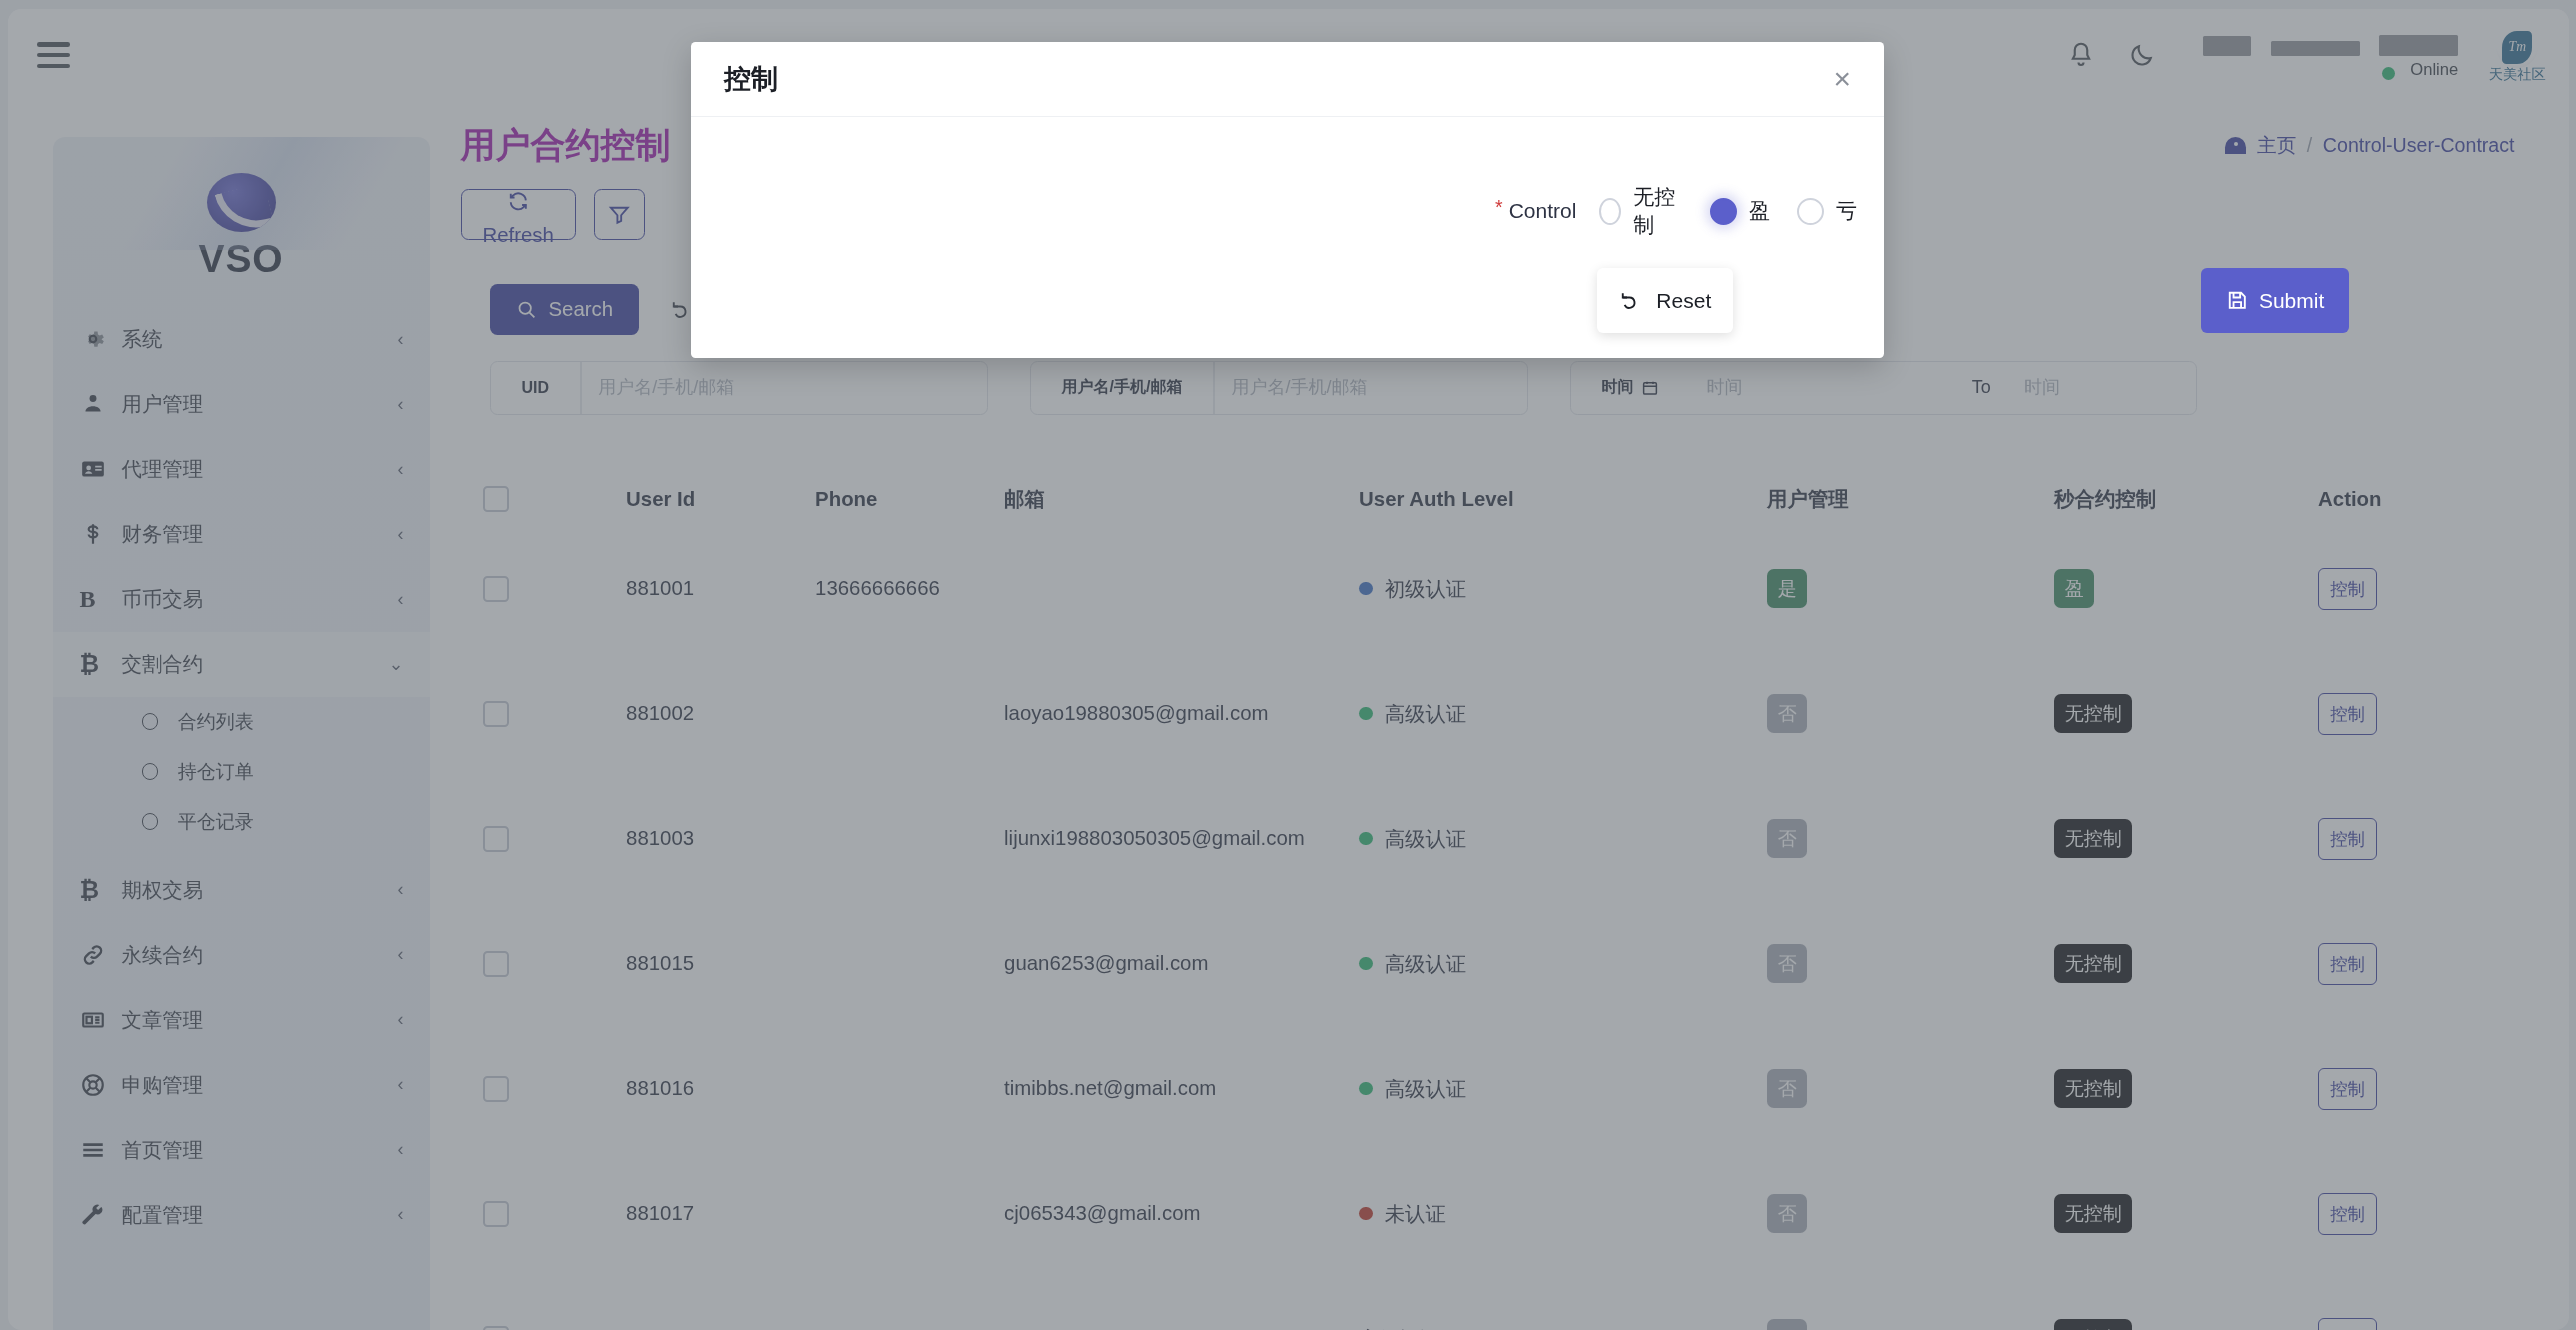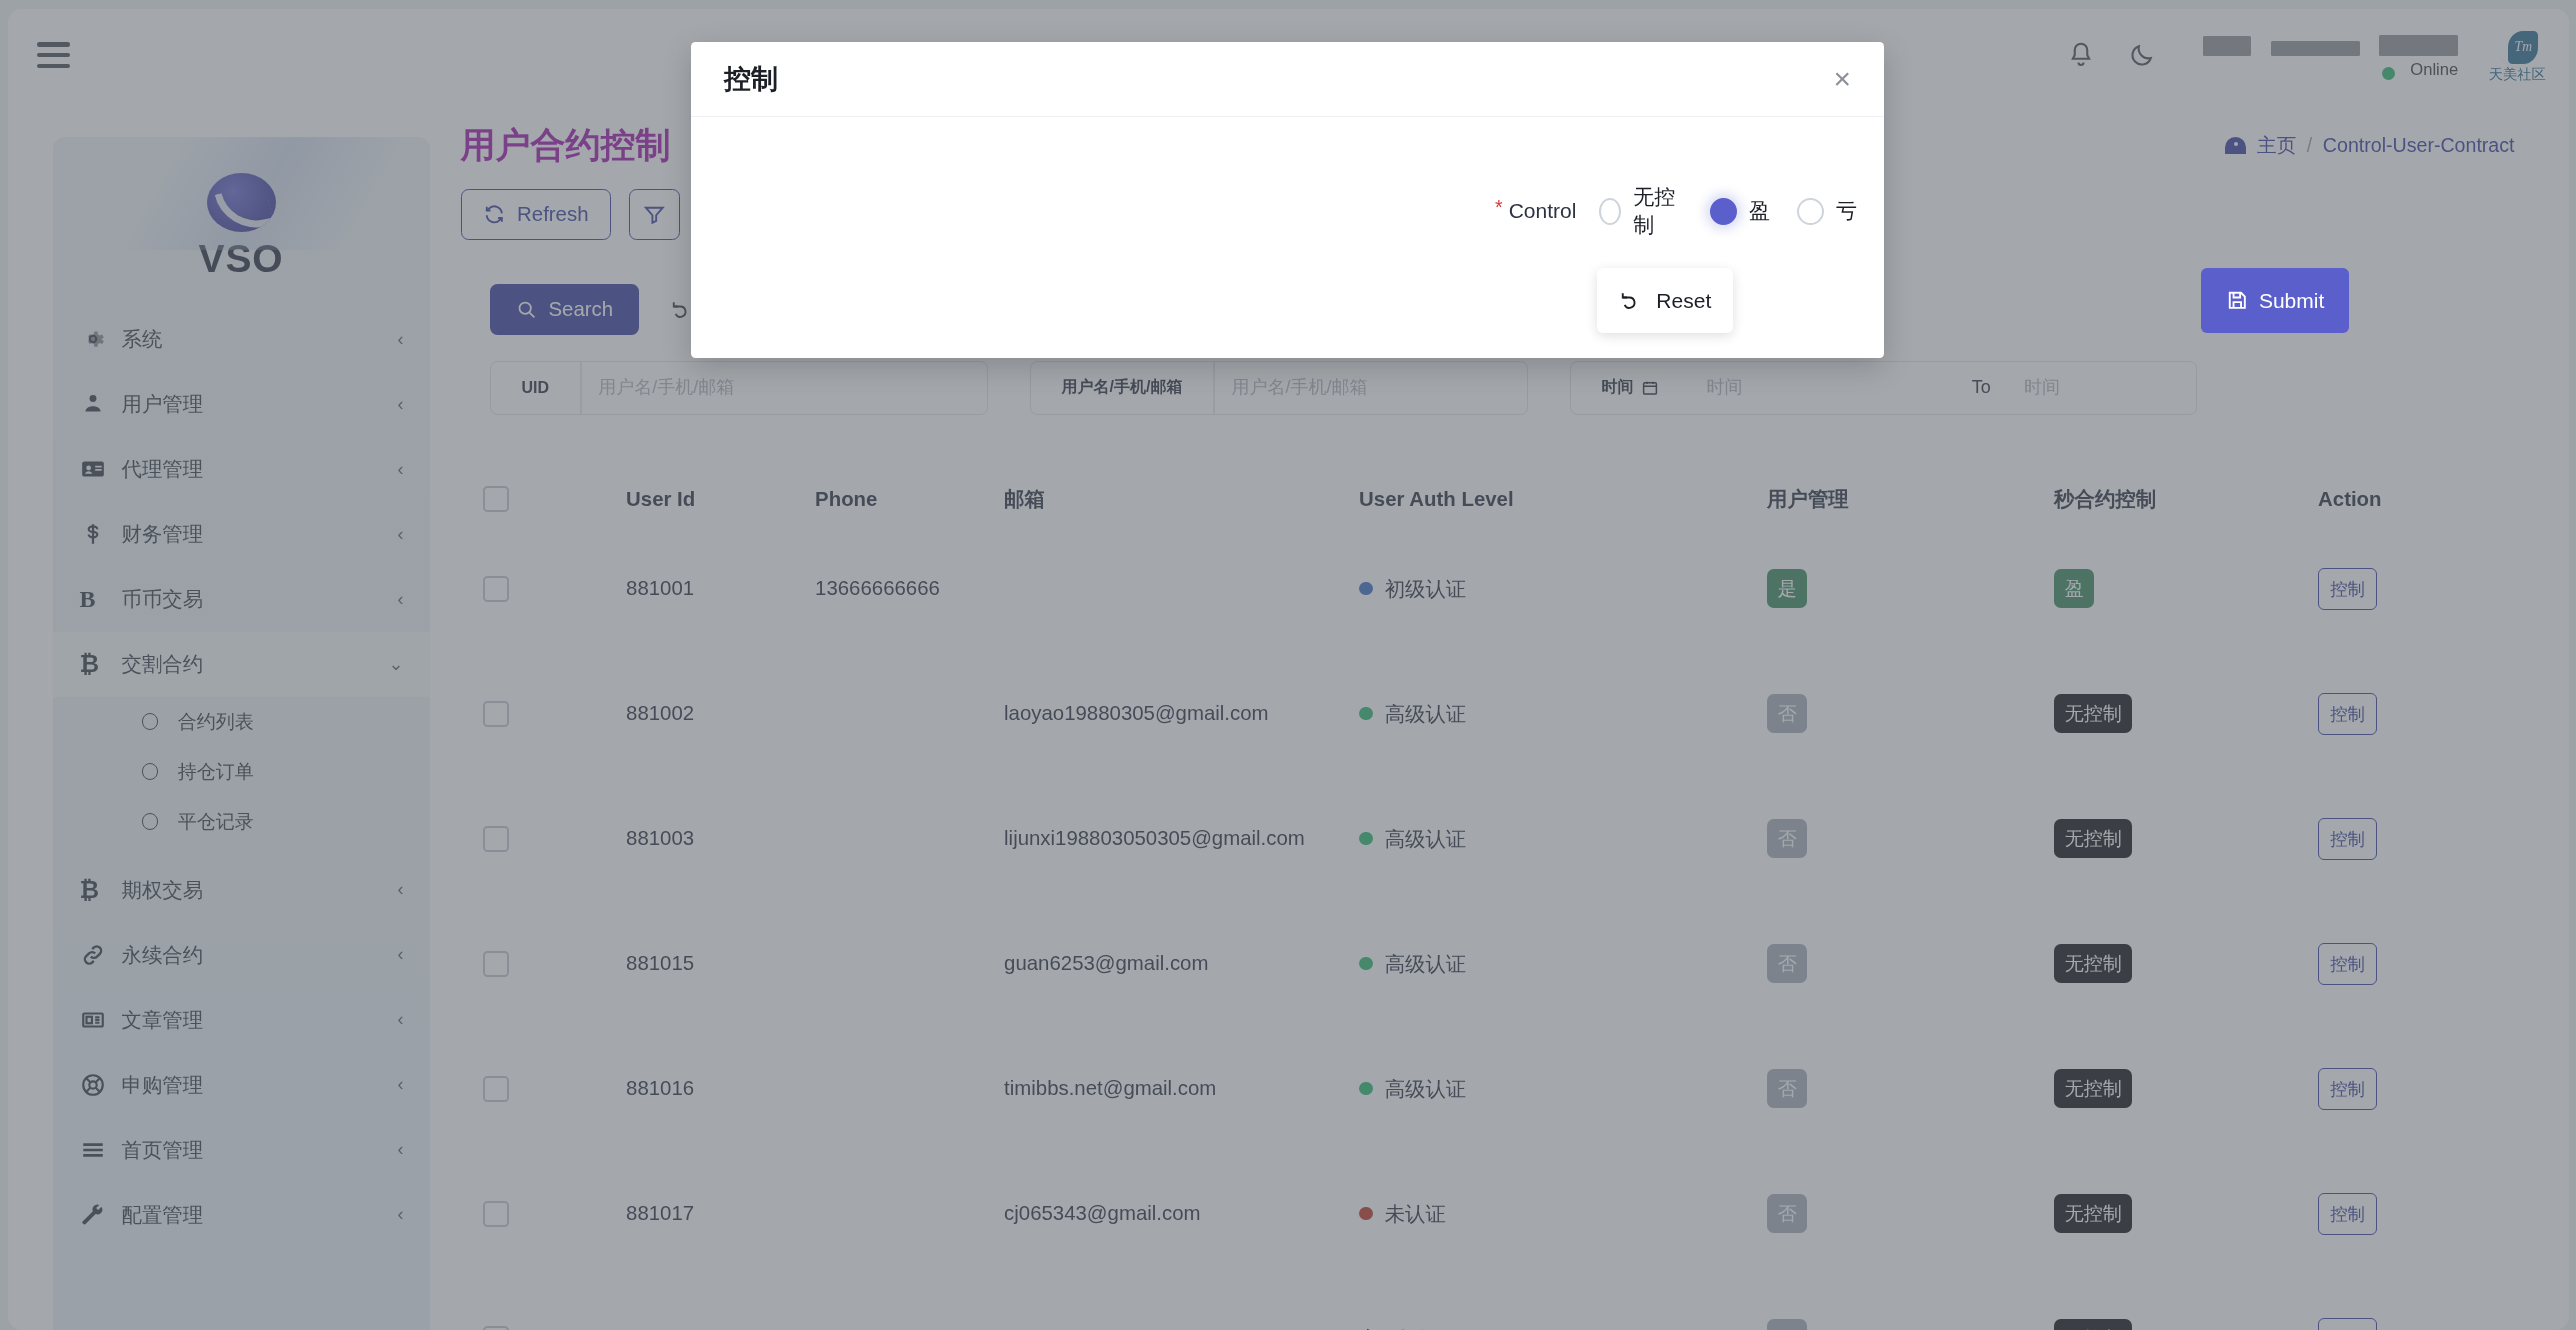--- a/index.html
+++ b/index.html
@@ -55,21 +55,21 @@
   .redacted-wrap { display:flex; flex-direction: column; align-items:flex-end; gap: 4.5px; margin-left: 18px;}
   .redacted-row { display:flex; gap: 19.6px; align-items:flex-end; height: 26px;}
   .rb { background: #6d727a; opacity:.75; border-radius:1.5px; }
   .status-line { display:flex; align-items:flex-end; gap:15px; }
   .dot-online { width:13px; height:13px; border-radius:50%; background:#2eb872; }
   .status-text { font-size: 16.6px; color:#3b4049; }
   .avatar-wrap { display:flex; flex-direction:column; align-items:center; margin-left:4.5px; }
   .avatar {
     width: 42px; height: 42px; border-radius: 50%;
     background: radial-gradient(circle at 50% 40%, #ffffff 0%, #ffffff 62%, #e9eaee 100%);
-    display:flex; align-items:center; justify-content:flex-end;
+    display:flex; align-items:center; justify-content:center;
     position: relative;
   }
   .avatar .leaf {
     width: 30px; height: 33px; background:#2f6d92;
     border-radius: 50% 4.5px 50% 4.5px;
     display:flex; align-items:center; justify-content:center;
     color:#fff; font-size:13.6px; font-style:italic; font-family:"Liberation Serif", serif;
   }
   .avatar-label { font-size: 14.3px; color:#2f6d92; margin-top:-3px; }
 
@@ -128,21 +128,21 @@
     margin-left:auto; margin-right: 30px; display:flex; align-items:center; gap: 10.6px;
     font-size: 19.6px; color:#3d42a0;
   }
   .bc-sep { color:#9aa0ad; }
   .gauge-ico { width: 21px; height: 16.6px; background:#3d42a0; border-radius: 10.6px 10.6px 0 0; position:relative;}
   .gauge-ico::after{content:"";position:absolute;left:8.3px;top:4.5px;width:4.5px;height:4.5px;background:#fff;border-radius:50%;}
 
   .toolbar { margin-top: 19.6px; display:flex; gap: 18px; }
   .tb-btn {
     height: 51px; padding: 0 21px; border: 1.5px solid #3d42a0; border-radius: 7.5px;
-    display:flex; align-items:center; gap:12px; color:#3d42a0; font-size: 20.4px; background:transparent;
+    display:flex; align-items:center; gap:12px; color:#3d42a0; font-size: 20.4px; background:transparent;flex-direction:column;
   }
   .tb-btn.square { width: 51px; padding: 0; justify-content:center; }
 
   .filter-card {
     margin-top: 18px; width: 2038px; background: #ffffff; border-radius: 10.6px;
     padding: 26px 29px 26px 29px;
   }
   .filter-actions { display:flex; gap: 16.6px; }
   .btn-primary {
     height: 51px; padding: 0 26px; border-radius: 7.5px; background:#3d42a0; color:#fff;

